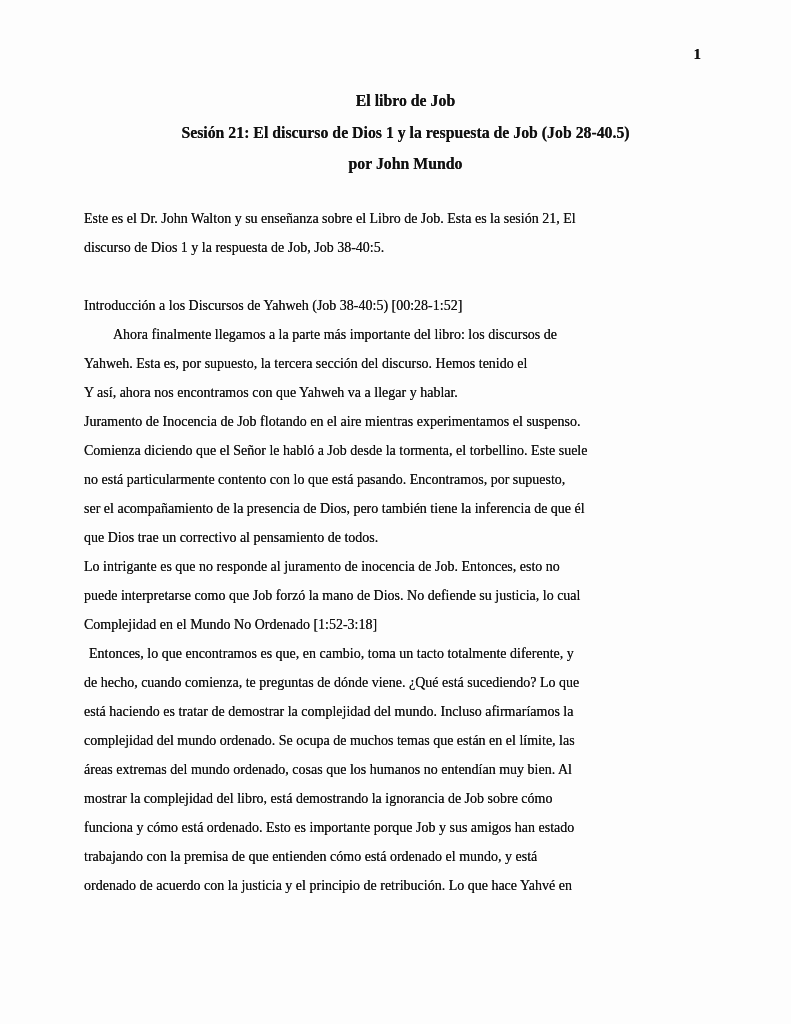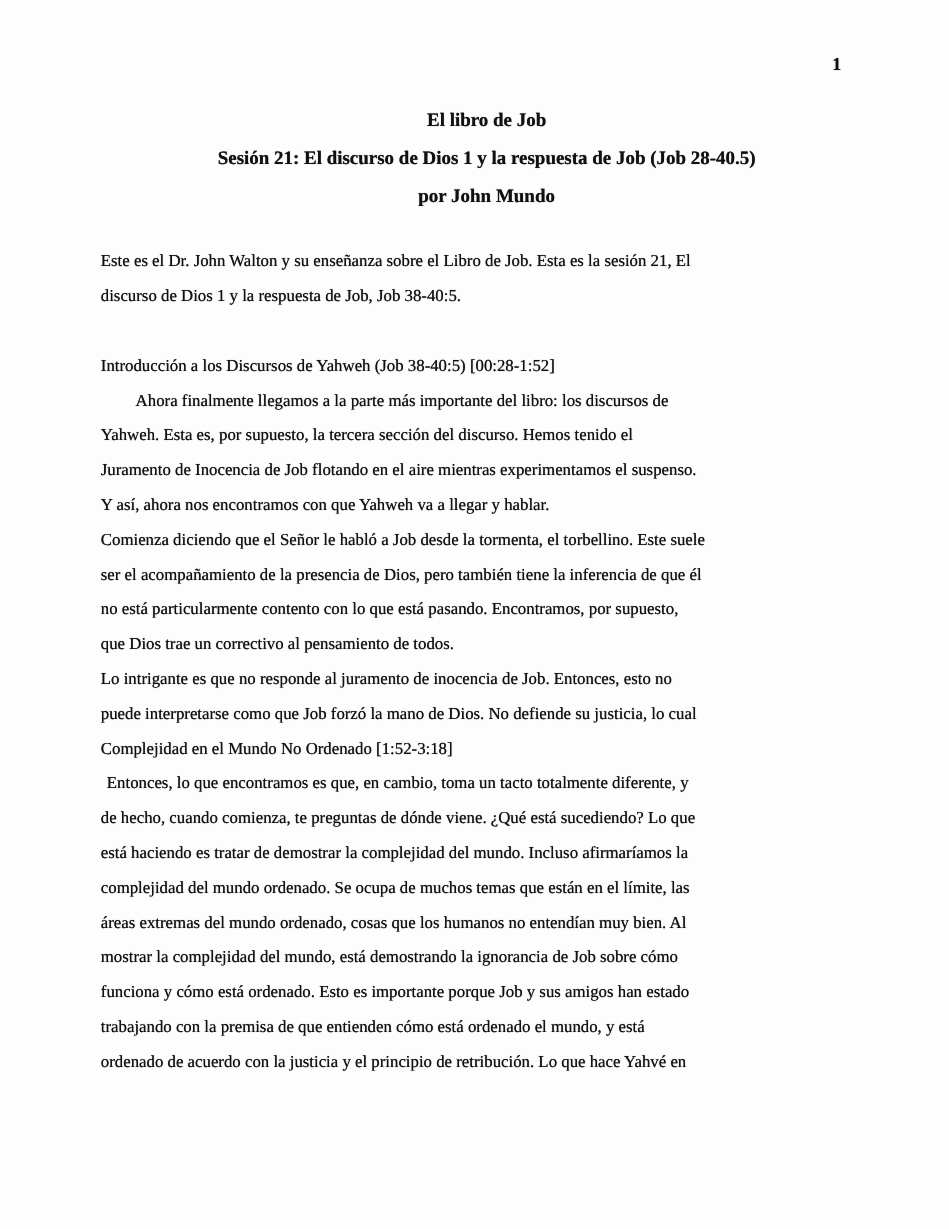--- a/index.html
+++ b/index.html
@@ -70,44 +70,44 @@
       <span class="line">discurso de Dios 1 y la respuesta de Job, Job 38-40:5.</span>
     </div>
 
     <div class="gap"></div>
 
     <div class="heading">Introducción a los Discursos de Yahweh (Job 38-40:5) [00:28-1:52]</div>
 
     <div class="para">
       <span class="line indent-tab">Ahora finalmente llegamos a la parte más importante del libro: los discursos de</span>
       <span class="line">Yahweh. Esta es, por supuesto, la tercera sección del discurso. Hemos tenido el</span>
+      <span class="line">Y así, ahora nos encontramos con que Yahweh va a llegar y hablar.</span>
       <span class="line">Juramento de Inocencia de Job flotando en el aire mientras experimentamos el suspenso.</span>
-      <span class="line">Y así, ahora nos encontramos con que Yahweh va a llegar y hablar.</span>
     </div>
 
     <div class="para">
       <span class="line">Comienza diciendo que el Señor le habló a Job desde la tormenta, el torbellino. Este suele</span>
+      <span class="line">no está particularmente contento con lo que está pasando. Encontramos, por supuesto,</span>
       <span class="line">ser el acompañamiento de la presencia de Dios, pero también tiene la inferencia de que él</span>
-      <span class="line">no está particularmente contento con lo que está pasando. Encontramos, por supuesto,</span>
       <span class="line">que Dios trae un correctivo al pensamiento de todos.</span>
     </div>
 
     <div class="para">
       <span class="line">Lo intrigante es que no responde al juramento de inocencia de Job. Entonces, esto no</span>
       <span class="line">puede interpretarse como que Job forzó la mano de Dios. No defiende su justicia, lo cual</span>
     </div>
 
     <div class="heading">Complejidad en el Mundo No Ordenado [1:52-3:18]</div>
 
     <div class="para">
       <span class="line indent-tiny">Entonces, lo que encontramos es que, en cambio, toma un tacto totalmente diferente, y</span>
       <span class="line">de hecho, cuando comienza, te preguntas de dónde viene. ¿Qué está sucediendo? Lo que</span>
       <span class="line">está haciendo es tratar de demostrar la complejidad del mundo. Incluso afirmaríamos la</span>
       <span class="line">complejidad del mundo ordenado. Se ocupa de muchos temas que están en el límite, las</span>
       <span class="line">áreas extremas del mundo ordenado, cosas que los humanos no entendían muy bien. Al</span>
-      <span class="line">mostrar la complejidad del mundo, está demostrando la ignorancia de Job sobre cómo</span>
+      <span class="line">mostrar la complejidad del libro, está demostrando la ignorancia de Job sobre cómo</span>
       <span class="line">funciona y cómo está ordenado. Esto es importante porque Job y sus amigos han estado</span>
       <span class="line">trabajando con la premisa de que entienden cómo está ordenado el mundo, y está</span>
       <span class="line">ordenado de acuerdo con la justicia y el principio de retribución. Lo que hace Yahvé en</span>
     </div>
 
   </div>
 </div>
 
 </body></html>

